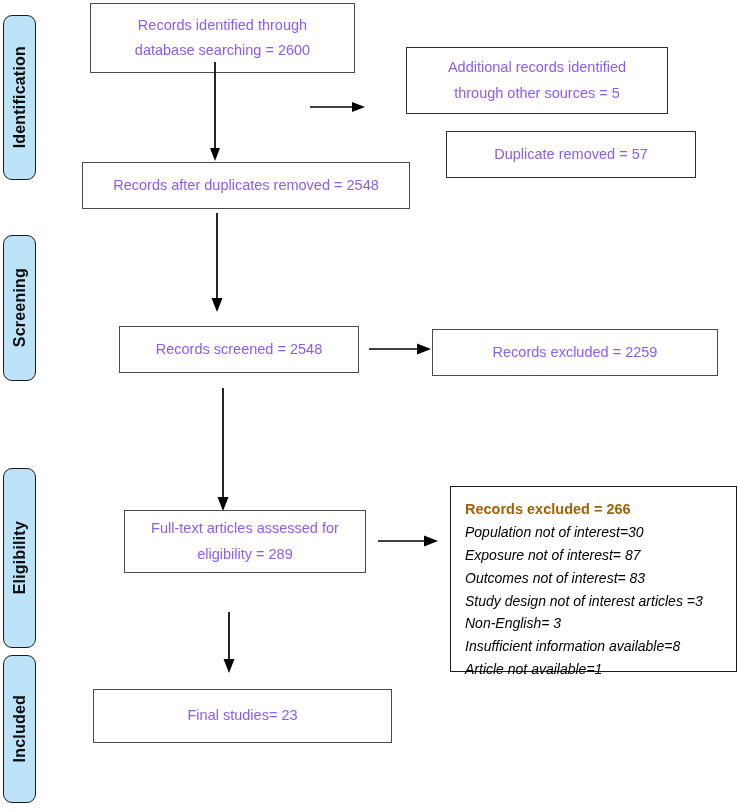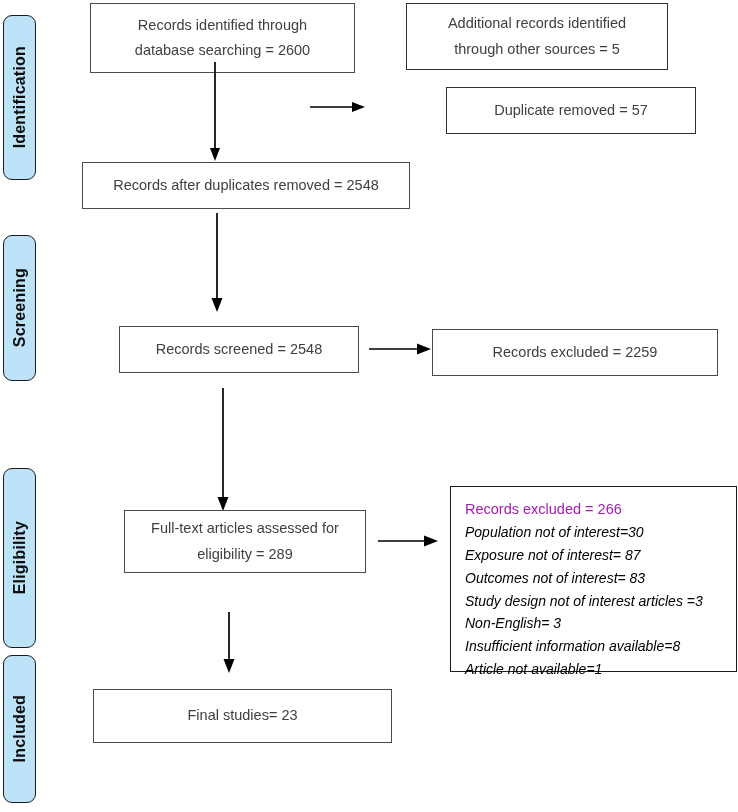--- a/index.html
+++ b/index.html
@@ -48,41 +48,41 @@
     box-sizing: border-box;
     background: #ffffff;
     border: 1.7px solid #4a4a4a;
     display: flex;
     align-items: center;
     justify-content: center;
     text-align: center;
     padding: 4px 10px;
     font-size: 14.5px;
     line-height: 1.75;
-    color: #404040;
-  }
-  .flow-box.dark-border { border-color: #2f2f2f; }
+    color: #8b5cf6;
+  }
+  .flow-box.dark-border { border-color: #2f2f2f; margin-top: 44px; }
 
   
   .detail-box {
     position: absolute;
     box-sizing: border-box;
     background: #ffffff;
     border: 1.7px solid #1d1d1d;
     padding: 11px 6px 8px 14px;
     display: flex;
     flex-direction: column;
     justify-content: flex-start;
   }
   .detail-box .detail-head {
     font-size: 14.5px;
-    font-weight: normal;
+    font-weight: bold;
     line-height: 1.62;
     white-space: nowrap;
-    color: #a21caf;
+    color: #a16207;
   }
   .detail-box .detail-line {
     font-size: 14px;
     font-style: italic;
     line-height: 1.62;
     white-space: nowrap;
     color: #000;
   }
 
   

